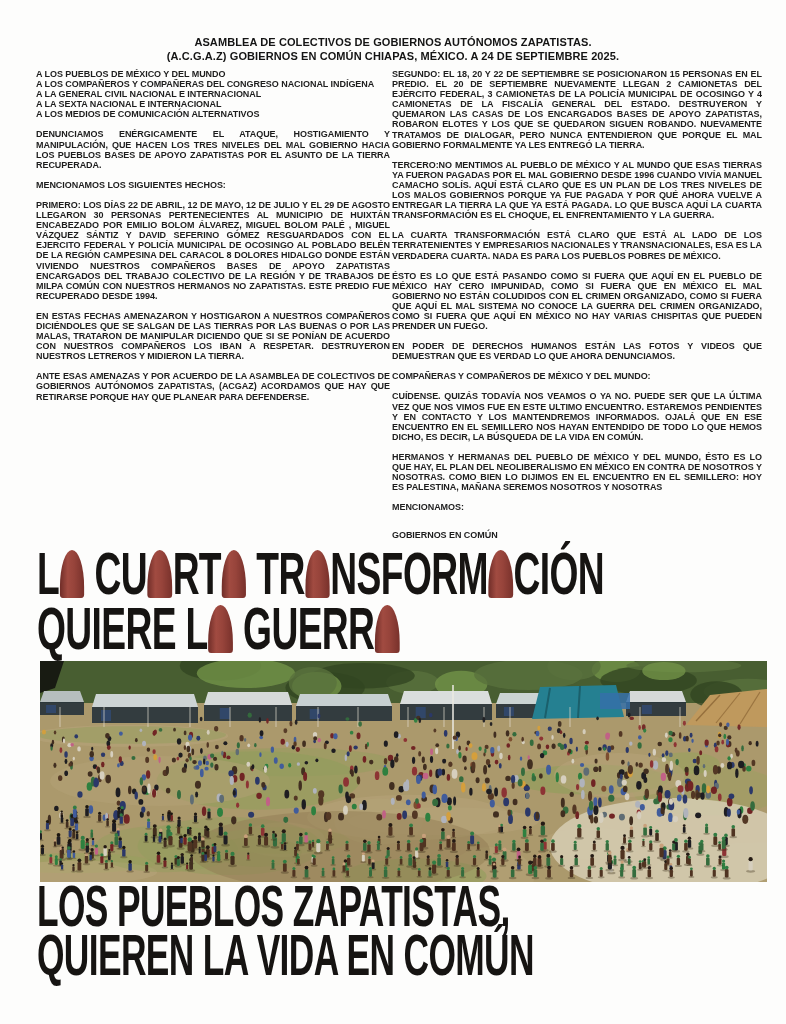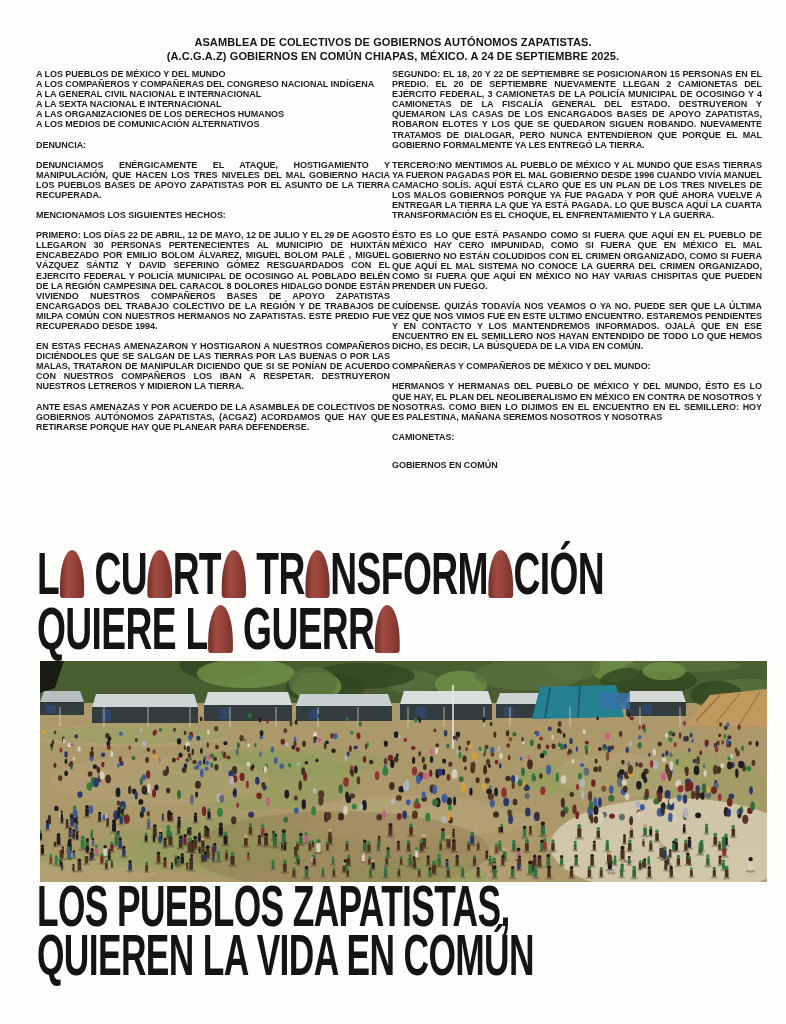--- a/index.html
+++ b/index.html
@@ -54,39 +54,39 @@
     <div>ASAMBLEA DE COLECTIVOS DE GOBIERNOS AUTÓNOMOS ZAPATISTAS.</div>
     <div>(A.C.G.A.Z) GOBIERNOS EN COMÚN CHIAPAS, MÉXICO.  A 24 DE SEPTIEMBRE 2025.</div>
   </div>
 
   <div class="col col-left">
     <div class="addressees">
       <div>A LOS PUEBLOS DE MÉXICO Y DEL MUNDO</div>
       <div>A LOS COMPAÑEROS Y COMPAÑERAS DEL CONGRESO NACIONAL INDÍGENA</div>
       <div>A LA GENERAL CIVIL NACIONAL E INTERNACIONAL</div>
       <div>A LA SEXTA NACIONAL E INTERNACIONAL</div>
-      <div>A LAS ORGANIZACIONES DE LOS DERECHOS HUMANOS</div>
       <div>A LOS MEDIOS DE COMUNICACIÓN ALTERNATIVOS</div>
     </div>
-    <p>DENUNCIA:</p>
     <p>DENUNCIAMOS ENÉRGICAMENTE EL ATAQUE, HOSTIGAMIENTO Y MANIPULACIÓN, QUE HACEN LOS TRES NIVELES DEL MAL GOBIERNO HACIA LOS PUEBLOS BASES DE APOYO ZAPATISTAS POR EL ASUNTO DE LA TIERRA RECUPERADA.</p>
     <p>MENCIONAMOS LOS SIGUIENTES HECHOS:</p>
     <p>PRIMERO:  LOS DÍAS 22 DE ABRIL, 12 DE MAYO, 12 DE JULIO Y EL 29 DE AGOSTO LLEGARON 30 PERSONAS PERTENECIENTES AL MUNICIPIO DE HUIXTÁN ENCABEZADO POR EMILIO BOLOM ÁLVAREZ, MIGUEL BOLOM PALÉ , MIGUEL VÁZQUEZ SÁNTIZ Y DAVID SEFERINO GÓMEZ RESGUARDADOS CON EL EJERCITO FEDERAL Y POLICÍA MUNICIPAL DE OCOSINGO AL POBLADO BELÉN DE LA REGIÓN CAMPESINA DEL CARACOL 8 DOLORES HIDALGO DONDE ESTÁN VIVIENDO NUESTROS COMPAÑEROS BASES DE APOYO ZAPATISTAS ENCARGADOS DEL TRABAJO COLECTIVO DE LA REGIÓN Y DE TRABAJOS DE MILPA COMÚN CON NUESTROS HERMANOS NO ZAPATISTAS. ESTE PREDIO FUE RECUPERADO DESDE 1994.</p>
     <p>EN ESTAS FECHAS AMENAZARON Y HOSTIGARON A NUESTROS COMPAÑEROS DICIÉNDOLES QUE SE SALGAN DE LAS TIERRAS POR LAS BUENAS O POR LAS MALAS, TRATARON DE MANIPULAR DICIENDO QUE SI SE PONÍAN DE ACUERDO CON NUESTROS COMPAÑEROS LOS IBAN A RESPETAR. DESTRUYERON NUESTROS LETREROS Y MIDIERON LA TIERRA.</p>
     <p>ANTE ESAS AMENAZAS Y POR ACUERDO DE LA ASAMBLEA DE COLECTIVOS DE GOBIERNOS AUTÓNOMOS ZAPATISTAS, (ACGAZ) ACORDAMOS QUE HAY QUE RETIRARSE PORQUE HAY QUE PLANEAR PARA DEFENDERSE.</p>
   </div>
 
   <div class="col col-right">
     <p>SEGUNDO: EL 18, 20 Y 22 DE SEPTIEMBRE SE POSICIONARON 15 PERSONAS EN EL PREDIO. EL 20 DE SEPTIEMBRE NUEVAMENTE LLEGAN 2 CAMIONETAS DEL EJÉRCITO FEDERAL, 3 CAMIONETAS DE LA POLICÍA MUNICIPAL DE OCOSINGO Y 4 CAMIONETAS DE LA FISCALÍA GENERAL DEL ESTADO. DESTRUYERON Y QUEMARON LAS CASAS DE LOS ENCARGADOS BASES DE APOYO ZAPATISTAS, ROBARON ELOTES Y LOS QUE SE QUEDARON SIGUEN ROBANDO. NUEVAMENTE TRATAMOS DE DIALOGAR, PERO NUNCA ENTENDIERON QUE PORQUE EL MAL GOBIERNO FORMALMENTE YA LES ENTREGÓ LA TIERRA.</p>
     <p>TERCERO:NO MENTIMOS AL PUEBLO DE MÉXICO Y AL MUNDO QUE ESAS TIERRAS YA FUERON PAGADAS POR EL MAL GOBIERNO DESDE 1996 CUANDO VIVÍA MANUEL CAMACHO SOLÍS. AQUÍ ESTÁ CLARO QUE ES UN PLAN DE LOS TRES NIVELES DE LOS MALOS GOBIERNOS PORQUE YA FUE PAGADA Y POR QUÉ AHORA VUELVE A ENTREGAR LA TIERRA LA QUE YA ESTÁ PAGADA. LO QUE BUSCA AQUÍ LA CUARTA TRANSFORMACIÓN ES EL CHOQUE, EL ENFRENTAMIENTO Y LA GUERRA.</p>
+    <p>LA CUARTA TRANSFORMACIÓN ESTÁ CLARO QUE ESTÁ AL LADO DE LOS TERRATENIENTES Y EMPRESARIOS NACIONALES Y TRANSNACIONALES, ESA ES LA VERDADERA CUARTA. NADA ES PARA LOS PUEBLOS POBRES DE MÉXICO.</p>
     <p>ÉSTO ES LO QUE ESTÁ PASANDO COMO SI FUERA QUE AQUÍ EN EL PUEBLO DE MÉXICO HAY CERO IMPUNIDAD, COMO SI FUERA QUE EN MÉXICO EL MAL GOBIERNO NO ESTÁN COLUDIDOS CON EL CRIMEN ORGANIZADO, COMO SI FUERA QUE AQUÍ EL MAL SISTEMA NO CONOCE LA GUERRA DEL CRIMEN ORGANIZADO, COMO SI FUERA QUE AQUÍ EN MÉXICO NO HAY VARIAS CHISPITAS QUE PUEDEN PRENDER UN FUEGO.</p>
+    <p>EN PODER DE DERECHOS HUMANOS ESTÁN LAS FOTOS Y VIDEOS QUE DEMUESTRAN QUE ES VERDAD LO QUE AHORA DENUNCIAMOS.</p>
+    <p>COMPAÑERAS Y COMPAÑEROS DE MÉXICO Y DEL MUNDO:</p>
     <p>CUÍDENSE. QUIZÁS TODAVÍA NOS VEAMOS O YA NO. PUEDE SER QUE LA ÚLTIMA VEZ QUE NOS VIMOS FUE EN ESTE ULTIMO ENCUENTRO. ESTAREMOS PENDIENTES Y EN CONTACTO Y LOS MANTENDREMOS INFORMADOS. OJALÁ QUE EN ESE ENCUENTRO EN EL SEMILLERO NOS HAYAN ENTENDIDO DE TODO LO QUE HEMOS DICHO, ES DECIR, LA BÚSQUEDA DE LA VIDA EN COMÚN.</p>
-    <p>COMPAÑERAS Y COMPAÑEROS DE MÉXICO Y DEL MUNDO:</p>
     <p>HERMANOS Y HERMANAS DEL PUEBLO DE MÉXICO Y DEL MUNDO, ÉSTO ES LO QUE HAY, EL PLAN DEL NEOLIBERALISMO EN MÉXICO EN CONTRA DE NOSOTROS Y NOSOTRAS. COMO BIEN LO DIJIMOS EN EL ENCUENTRO EN EL SEMILLERO: HOY ES PALESTINA, MAÑANA SEREMOS NOSOTROS Y NOSOTRAS</p>
-    <p>CAMIONETAS:</p>
+    <p>MENCIONAMOS:</p>
     <p class="sig">GOBIERNOS EN COMÚN</p>
   </div>
 
   <div class="hl-war">
     <div class="hl-line" id="war-line1">L<span class="bullet-a"></span> CU<span class="bullet-a"></span>RT<span class="bullet-a"></span> TR<span class="bullet-a"></span>NSFORM<span class="bullet-a"></span>CIÓN</div>
     <div class="hl-line" id="war-line2">QUIERE L<span class="bullet-a"></span> GUERR<span class="bullet-a"></span></div>
   </div>
 
   <div class="photo">
     <svg id="photo-svg" viewBox="0 0 727 221" preserveAspectRatio="none">

